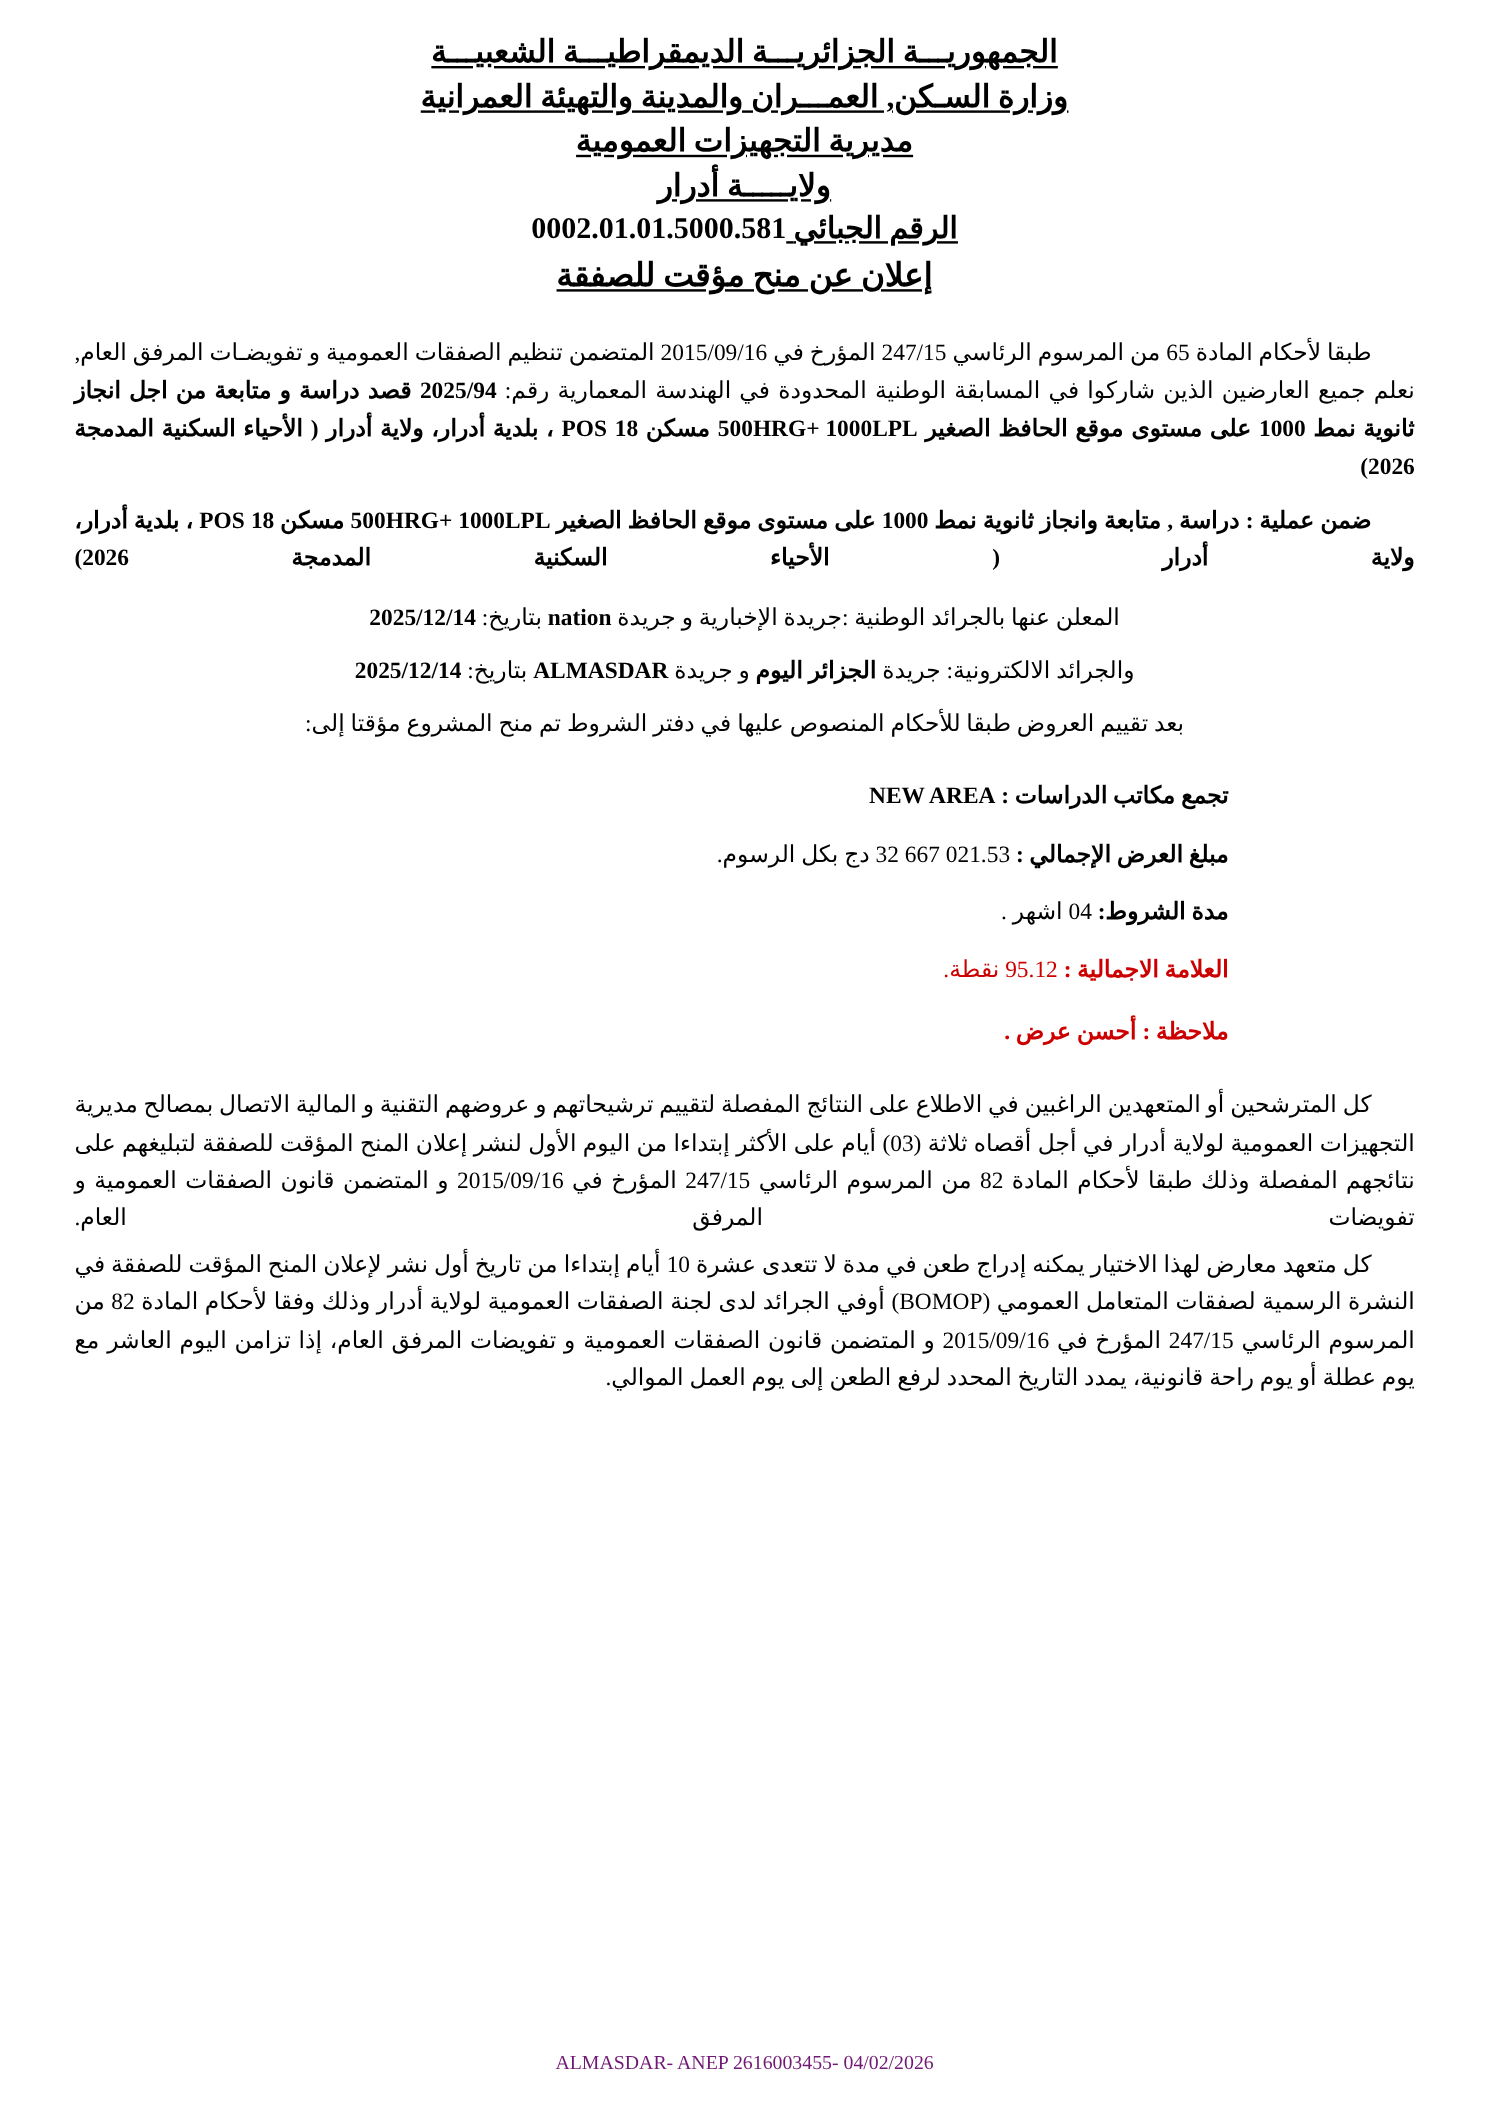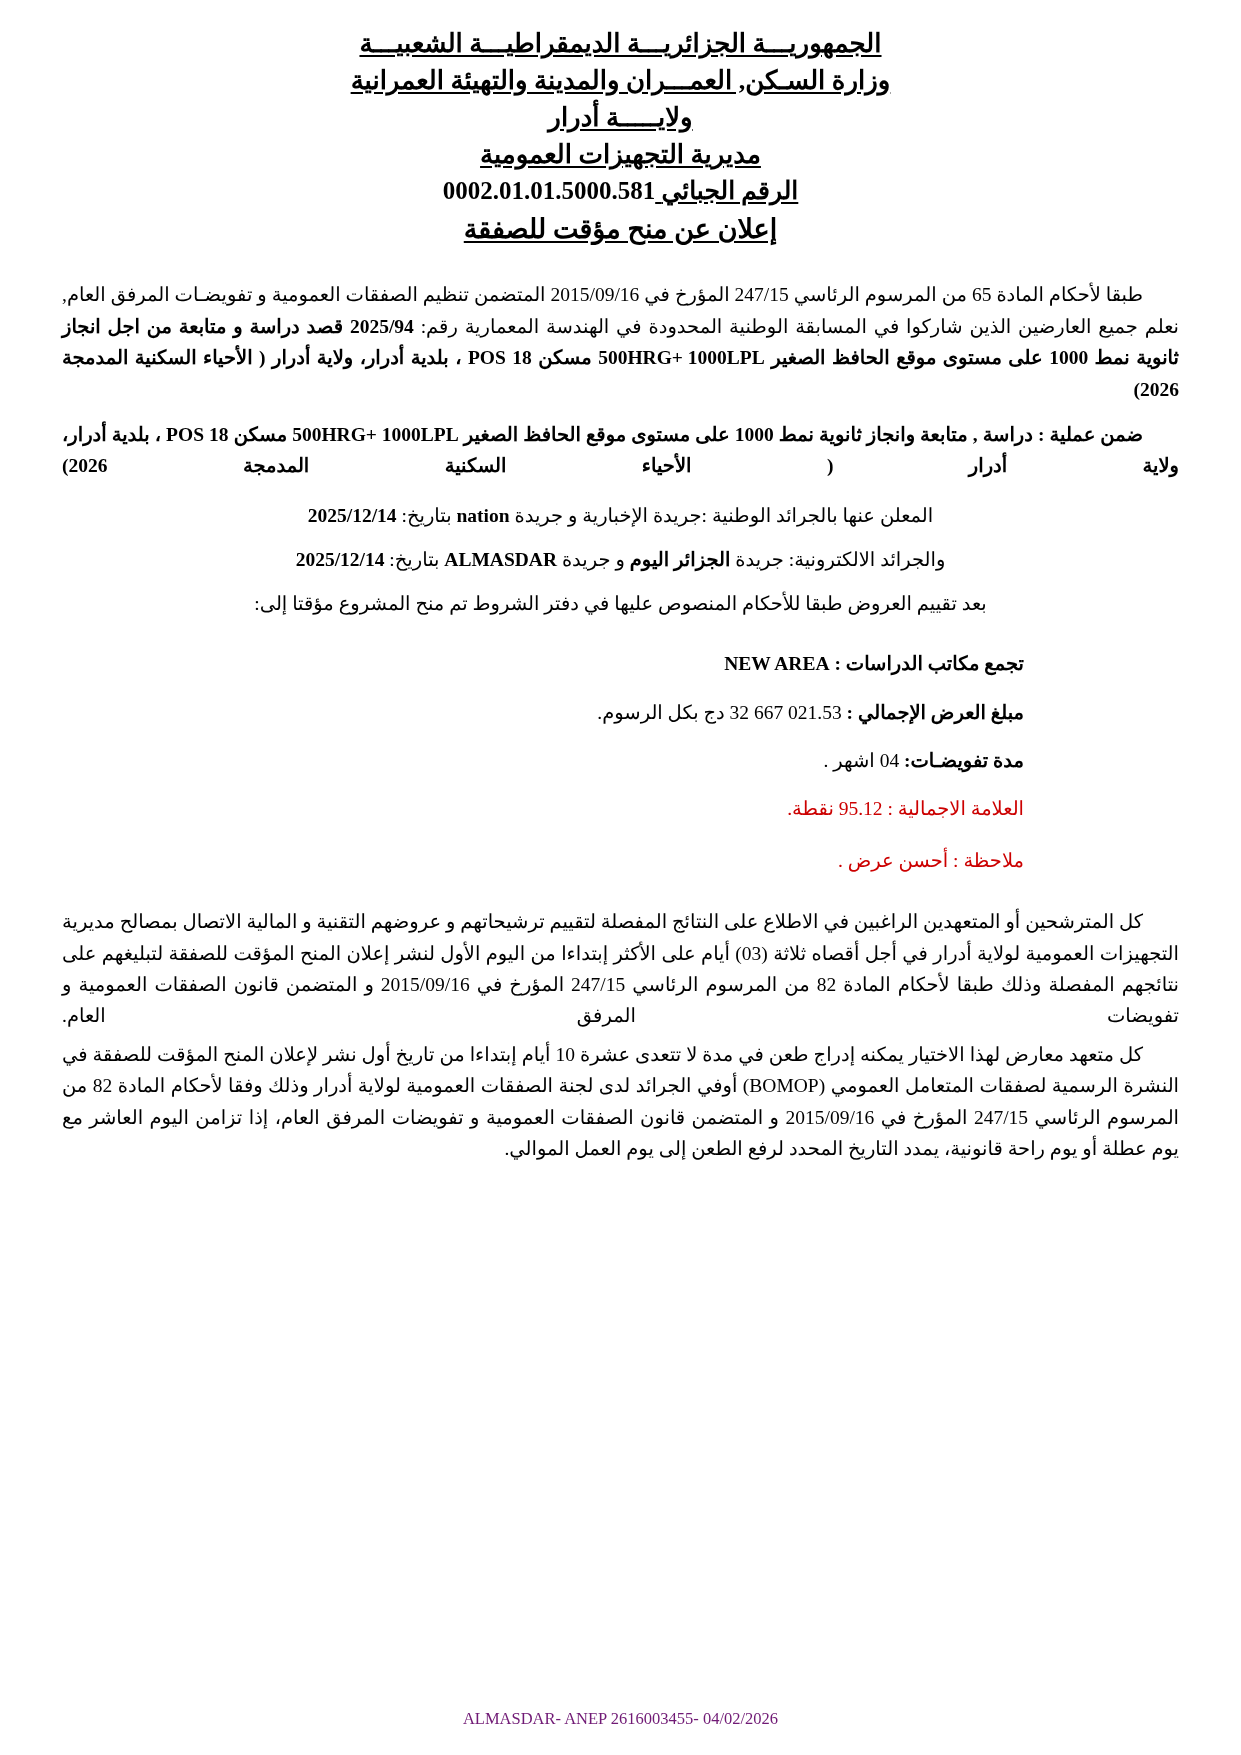--- a/index.html
+++ b/index.html
@@ -107,21 +107,21 @@
   }
   .award .row .lbl {
     font-weight: bold;
   }
   .award .row .val {
     font-weight: normal;
   }
   .award .row.red {
     color: #CC0000;
   }
-  .award .row.red .lbl { font-weight: normal; }
+  .award .row.red .lbl { font-weight: bold; }
   .award .row.note { margin-top: 22px; }
   .award .row.amount .val,
   .award .row.tax .val {
     font-family: "Liberation Serif", serif;
   }
 
   
   .legal {
     margin-top: 30px;
   }
@@ -152,22 +152,22 @@
   }
 </style>
 </head>
 <body>
 
 <div class="page">
 
   <div class="header">
     <div class="header-line hl-1"><span class="u">الجمهوريـــة الجزائريـــة الديمقراطيـــة الشعبيـــة</span></div>
     <div class="header-line hl-2"><span class="u">وزارة السـكن, العمـــران والمدينة والتهيئة العمرانية</span></div>
+    <div class="header-line hl-4"><span class="u">مديرية التجهيزات العمومية</span></div>
     <div class="header-line hl-3"><span class="u">ولايـــــة أدرار</span></div>
-    <div class="header-line hl-4"><span class="u">مديرية التجهيزات العمومية</span></div>
     <div class="header-line hl-5"><span class="u"><span>الرقم الجبائي</span> <span class="ltr-inline">0002.01.01.5000.581</span></span></div>
     <div class="header-line hl-6"><span class="u">إعلان عن منح مؤقت للصفقة</span></div>
   </div>
 
   <div class="body-wrap">
 
     <p class="para"><span class="ind"></span><span>طبقا لأحكام المادة 65 من المرسوم الرئاسي 247/15 المؤرخ في 2015/09/16 المتضمن تنظيم الصفقات العمومية و تفويضـات المرفق العام, نعلم جميع العارضين الذين شاركوا في المسابقة الوطنية المحدودة في الهندسة المعمارية رقم:</span> <strong class="b">2025/94</strong> <strong class="b">قصد دراسة و متابعة من اجل انجاز ثانوية نمط 1000 على مستوى موقع الحافظ الصغير</strong> <strong class="b ltr-inline">500HRG+ 1000LPL</strong> <strong class="b">مسكن POS 18 ، بلدية أدرار، ولاية أدرار ( الأحياء السكنية المدمجة 2026)</strong></p>
 
     <p class="para para-op"><span class="ind"></span><strong class="b">ضمن عملية  : دراسة , متابعة وانجاز ثانوية نمط 1000 على مستوى موقع الحافظ الصغير</strong> <strong class="b ltr-inline">500HRG+ 1000LPL</strong> <strong class="b">مسكن  POS 18 ، بلدية أدرار، ولاية أدرار ( الأحياء السكنية المدمجة 2026)</strong></p>
 
@@ -177,21 +177,21 @@
 
     <p class="eval">بعد تقييم العروض طبقا للأحكام المنصوص عليها في دفتر الشروط تم منح المشروع مؤقتا إلى:</p>
 
     <div class="award">
 
       <div class="row company"><span class="lbl">تجمع مكاتب الدراسات  :</span> <span class="lbl ltr-inline">NEW AREA</span></div>
 
 
       <div class="row amount"><span class="lbl">مبلغ العرض  الإجمالي :</span> <span class="val ltr-inline">32 667 021.53</span> <span class="val">دج  بكل الرسوم.</span></div>
 
-      <div class="row duration"><span class="lbl">مدة تفويضـات:</span> <span class="val">04 اشهر .</span></div>
+      <div class="row duration"><span class="lbl">مدة الشروط:</span> <span class="val">04 اشهر .</span></div>
 
       <div class="row red score"><span class="lbl">العلامة الاجمالية  :</span> <span class="val ltr-inline">95.12</span> <span class="val">نقطة.</span></div>
 
       <div class="row red note"><span class="lbl">ملاحظة :</span> <span class="lbl">أحسن عرض .</span></div>
 
     </div>
 
     <div class="legal">
       <p><span class="ind"></span><span>كل المترشحين أو المتعهدين الراغبين في الاطلاع على النتائج المفصلة لتقييم ترشيحاتهم و عروضهم التقنية و المالية الاتصال بمصالح مديرية التجهيزات العمومية لولاية أدرار في أجل أقصاه ثلاثة (03) أيام على الأكثر إبتداءا من  اليوم الأول لنشر إعلان المنح المؤقت للصفقة لتبليغهم على نتائجهم المفصلة وذلك  طبقا لأحكام المادة 82 من المرسوم الرئاسي 247/15 المؤرخ في 2015/09/16 و المتضمن قانون الصفقات العمومية و تفويضات المرفق العام.</span></p>
       <p class="last-free"><span class="ind"></span><span>كل متعهد معارض لهذا الاختيار يمكنه إدراج طعن في مدة لا تتعدى عشرة 10 أيام  إبتداءا من تاريخ أول نشر لإعلان المنح المؤقت للصفقة في النشرة الرسمية لصفقات المتعامل العمومي (BOMOP) أوفي الجرائد  لدى لجنة الصفقات العمومية لولاية أدرار وذلك وفقا لأحكام المادة 82 من المرسوم الرئاسي 247/15 المؤرخ في 2015/09/16 و المتضمن قانون الصفقات العمومية و تفويضات المرفق العام، إذا تزامن اليوم العاشر مع  يوم عطلة أو يوم راحة قانونية، يمدد التاريخ  المحدد لرفع الطعن إلى يوم العمل الموالي.</span></p>

